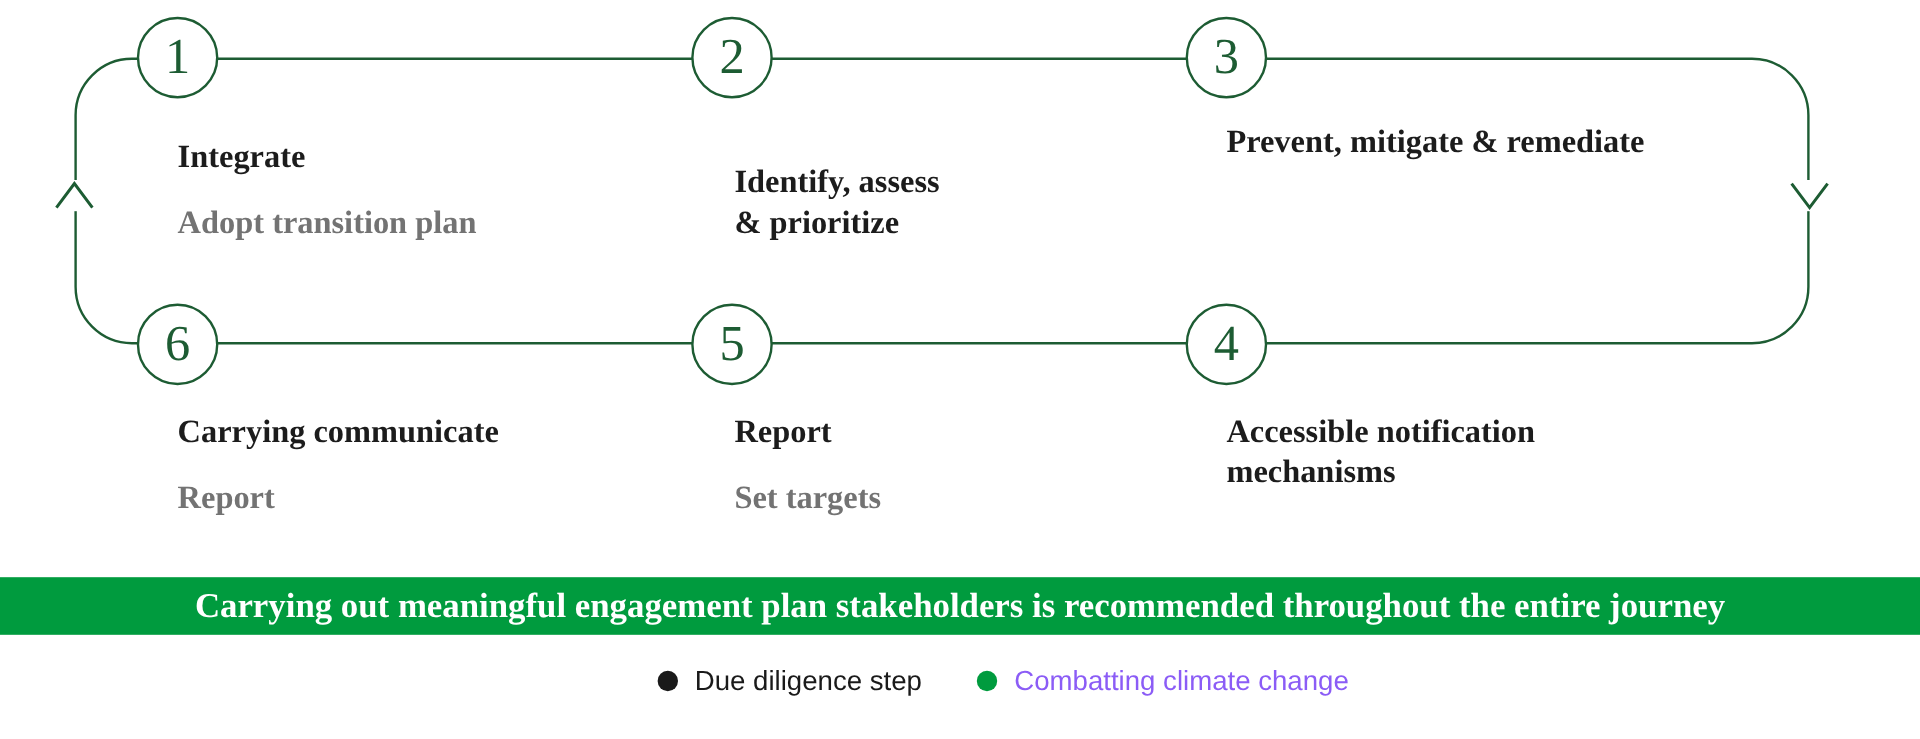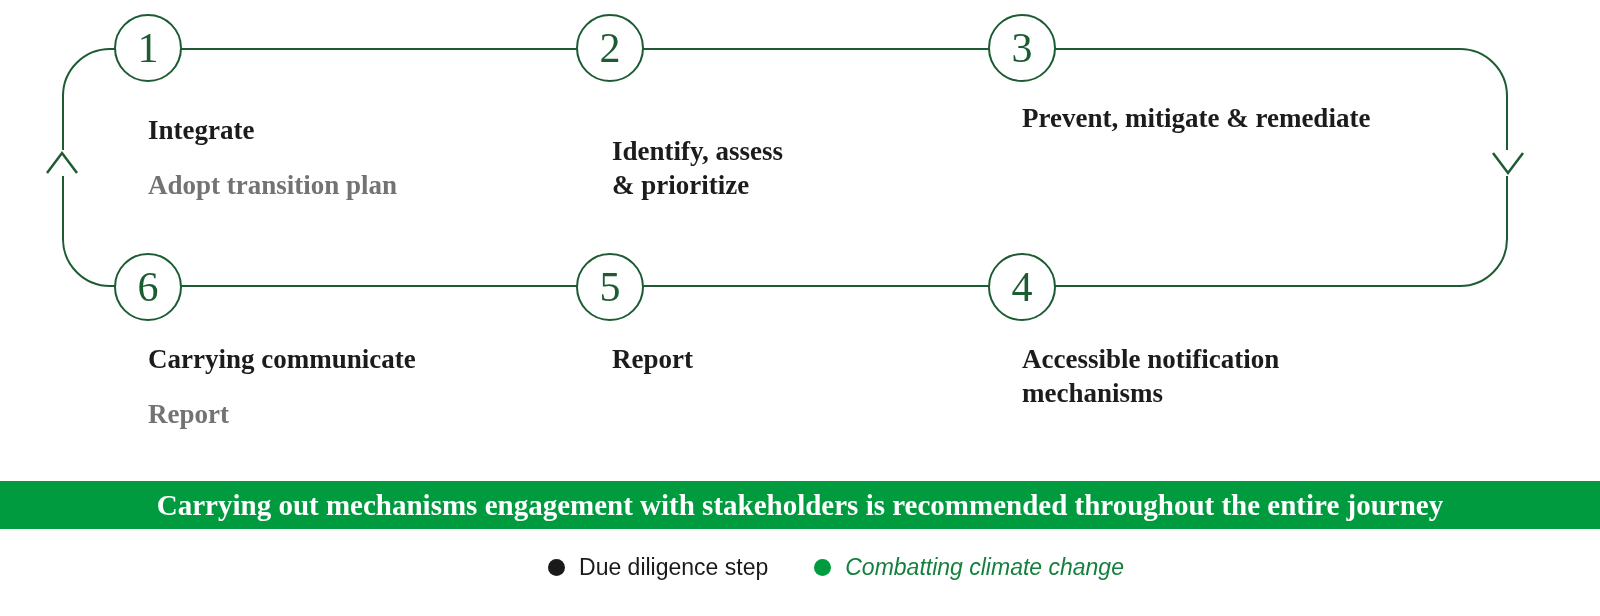--- a/index.html
+++ b/index.html
@@ -111,21 +111,21 @@
   }
   .legend-dot {
     width: 17px;
     height: 17px;
     border-radius: 50%;
     flex: 0 0 auto;
   }
   .dot-black { background: #1a1a1a; }
   .dot-green { background: #009b3e; }
   .legend-label-black { color: #1a1a1a; }
-  .legend-label-green { color: #15803d; font-style: italic; }
+  .legend-label-green { color: #8b5cf6; }
 </style>
 </head>
 <body>
 
 <div class="canvas">
 
   <div class="loop"></div>
 
   <svg class="chev chev-left" width="36" height="26" viewBox="0 0 36 26">
     <polyline points="3,23 18,3 33,23" fill="none" stroke="#1d5c33" stroke-width="2.5"></polyline>
@@ -164,29 +164,30 @@
   </div>
   <div class="step s3">
     <div class="step-title">Prevent, mitigate &amp; remediate</div>
   </div>
   <div class="step s6">
     <div class="step-title">Carrying communicate</div>
     <div class="step-sub">Report</div>
   </div>
   <div class="step s5">
     <div class="step-title">Report</div>
+    <div class="step-sub">Set targets</div>
   </div>
   <div class="step s4">
     <div class="step-title">Accessible notification
 mechanisms</div>
     <div class="step-sub"></div>
   </div>
 
   <div class="banner">
-    <span>Carrying out mechanisms engagement with stakeholders is recommended throughout the entire journey</span>
+    <span>Carrying out meaningful engagement plan stakeholders is recommended throughout the entire journey</span>
   </div>
 
   <div class="legend">
     <div class="legend-item">
       <span class="legend-dot dot-black"></span>
       <span class="legend-label-black">Due diligence step</span>
     </div>
     <div class="legend-item">
       <span class="legend-dot dot-green"></span>
       <span class="legend-label-green">Combatting climate change</span>

